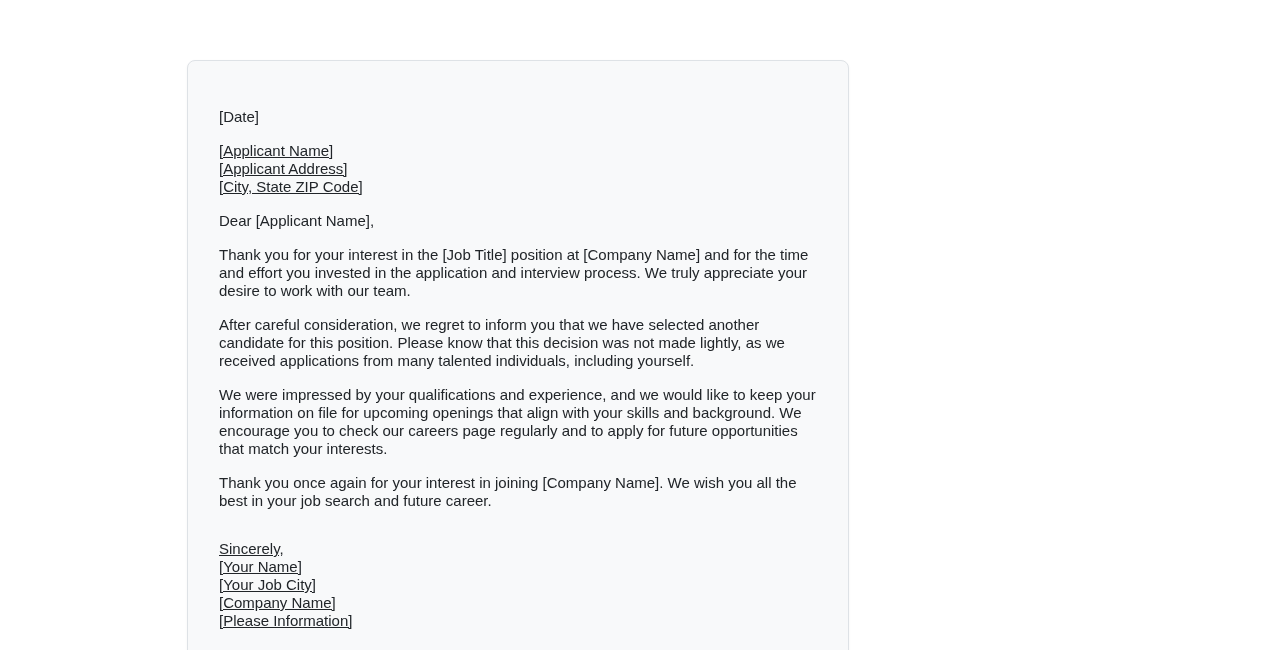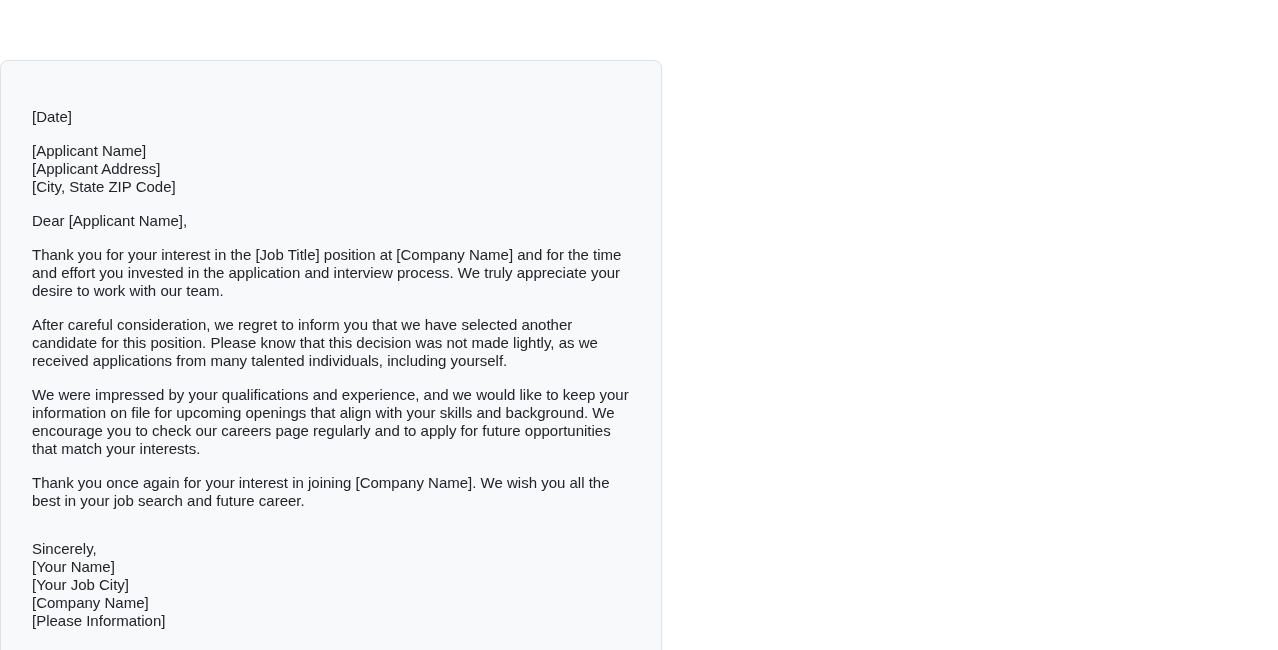--- a/index.html
+++ b/index.html
@@ -8,37 +8,38 @@
     height: 650px;
     overflow: hidden;
     background: #ffffff;
     font-family: "Liberation Sans", sans-serif;
   }
   .page {
     width: 1036px;
     height: 650px;
     overflow: hidden;
     display: flex;
+    justify-content: center;
   }
   .letter-card {
     margin-top: 60px;
     width: 662px;
     min-height: 640px; 
     background: #f8f9fa;
     border: 1px solid #dee2e6;
     border-radius: 8px;
     box-shadow: 0 1px 3px rgba(0,0,0,0.04);
     padding: 47px 31px 48px 31px;
     color: #212529;
     font-size: 15px;
     line-height: 18px;
   }
   .letter-card p { margin: 0 0 16px 0; }
   .block { margin: 0 0 16px 0; }
-  .block div { white-space: pre; }
+  .block div { white-space: pre; text-decoration: underline; }
   .signature { margin-top: 30px; }
 </style>
 </head>
 <body>
 
 <div class="page">
   <div class="letter-card">
 
     <p>[Date]</p>
 

